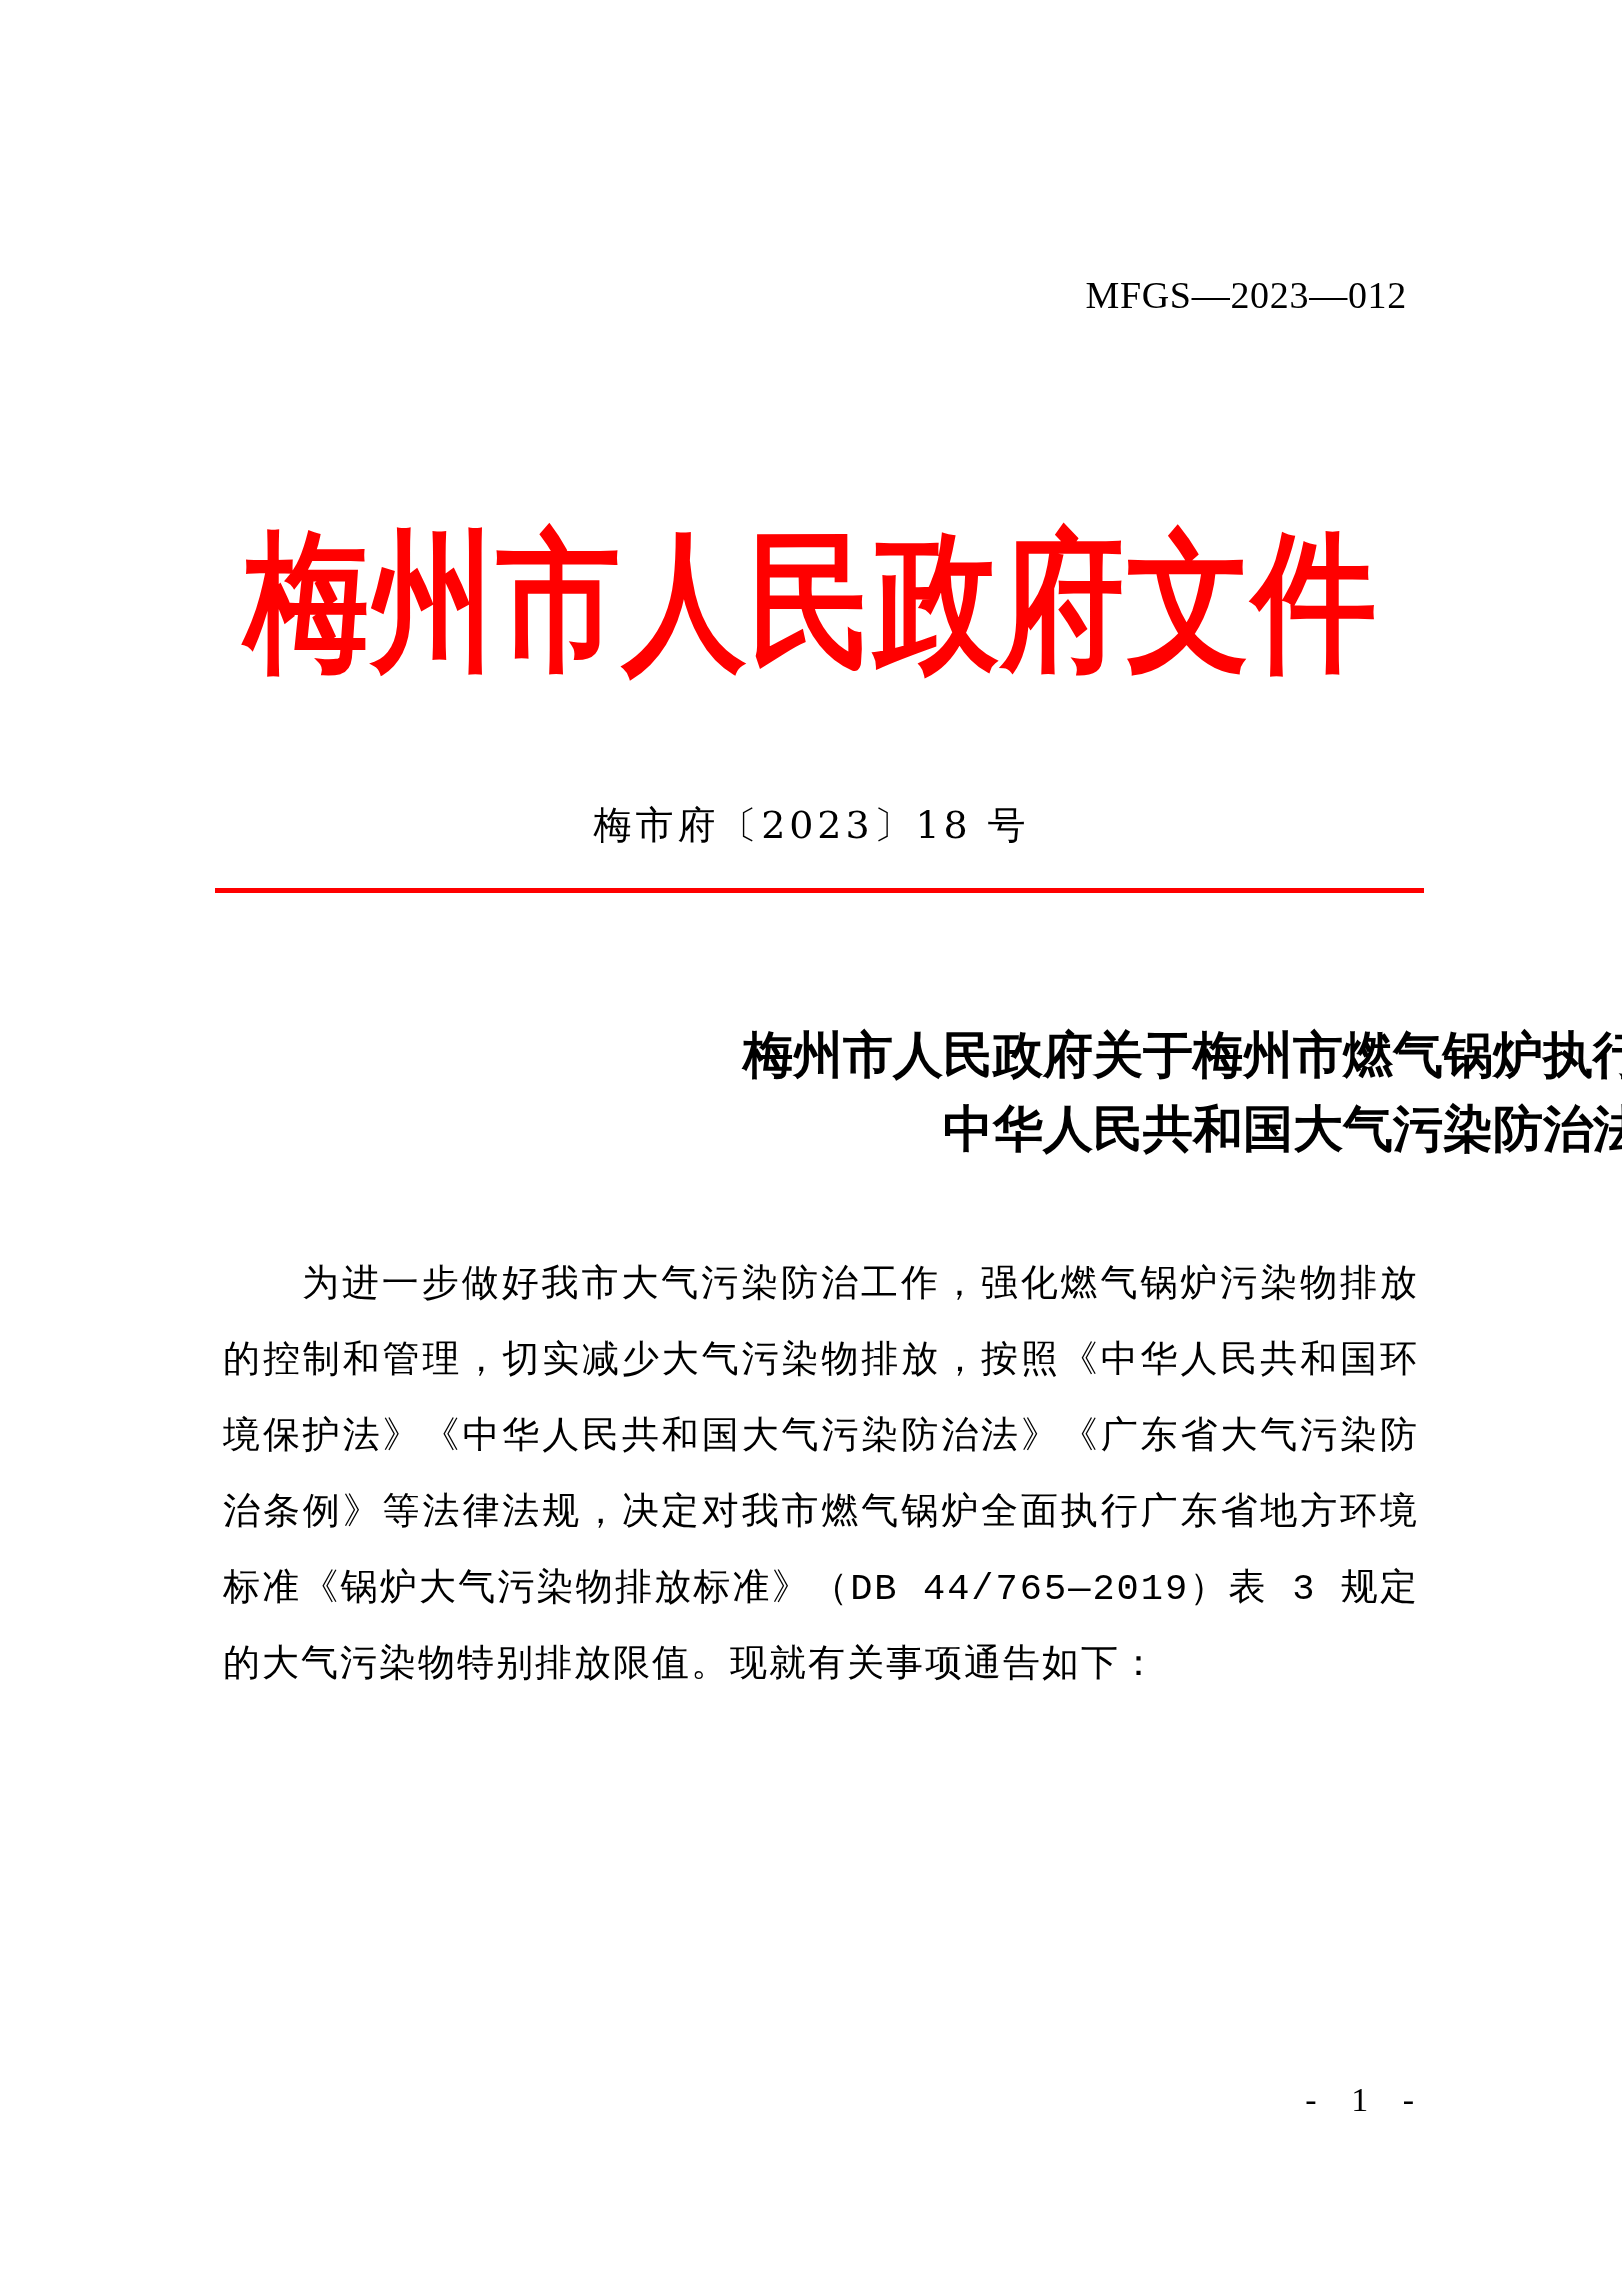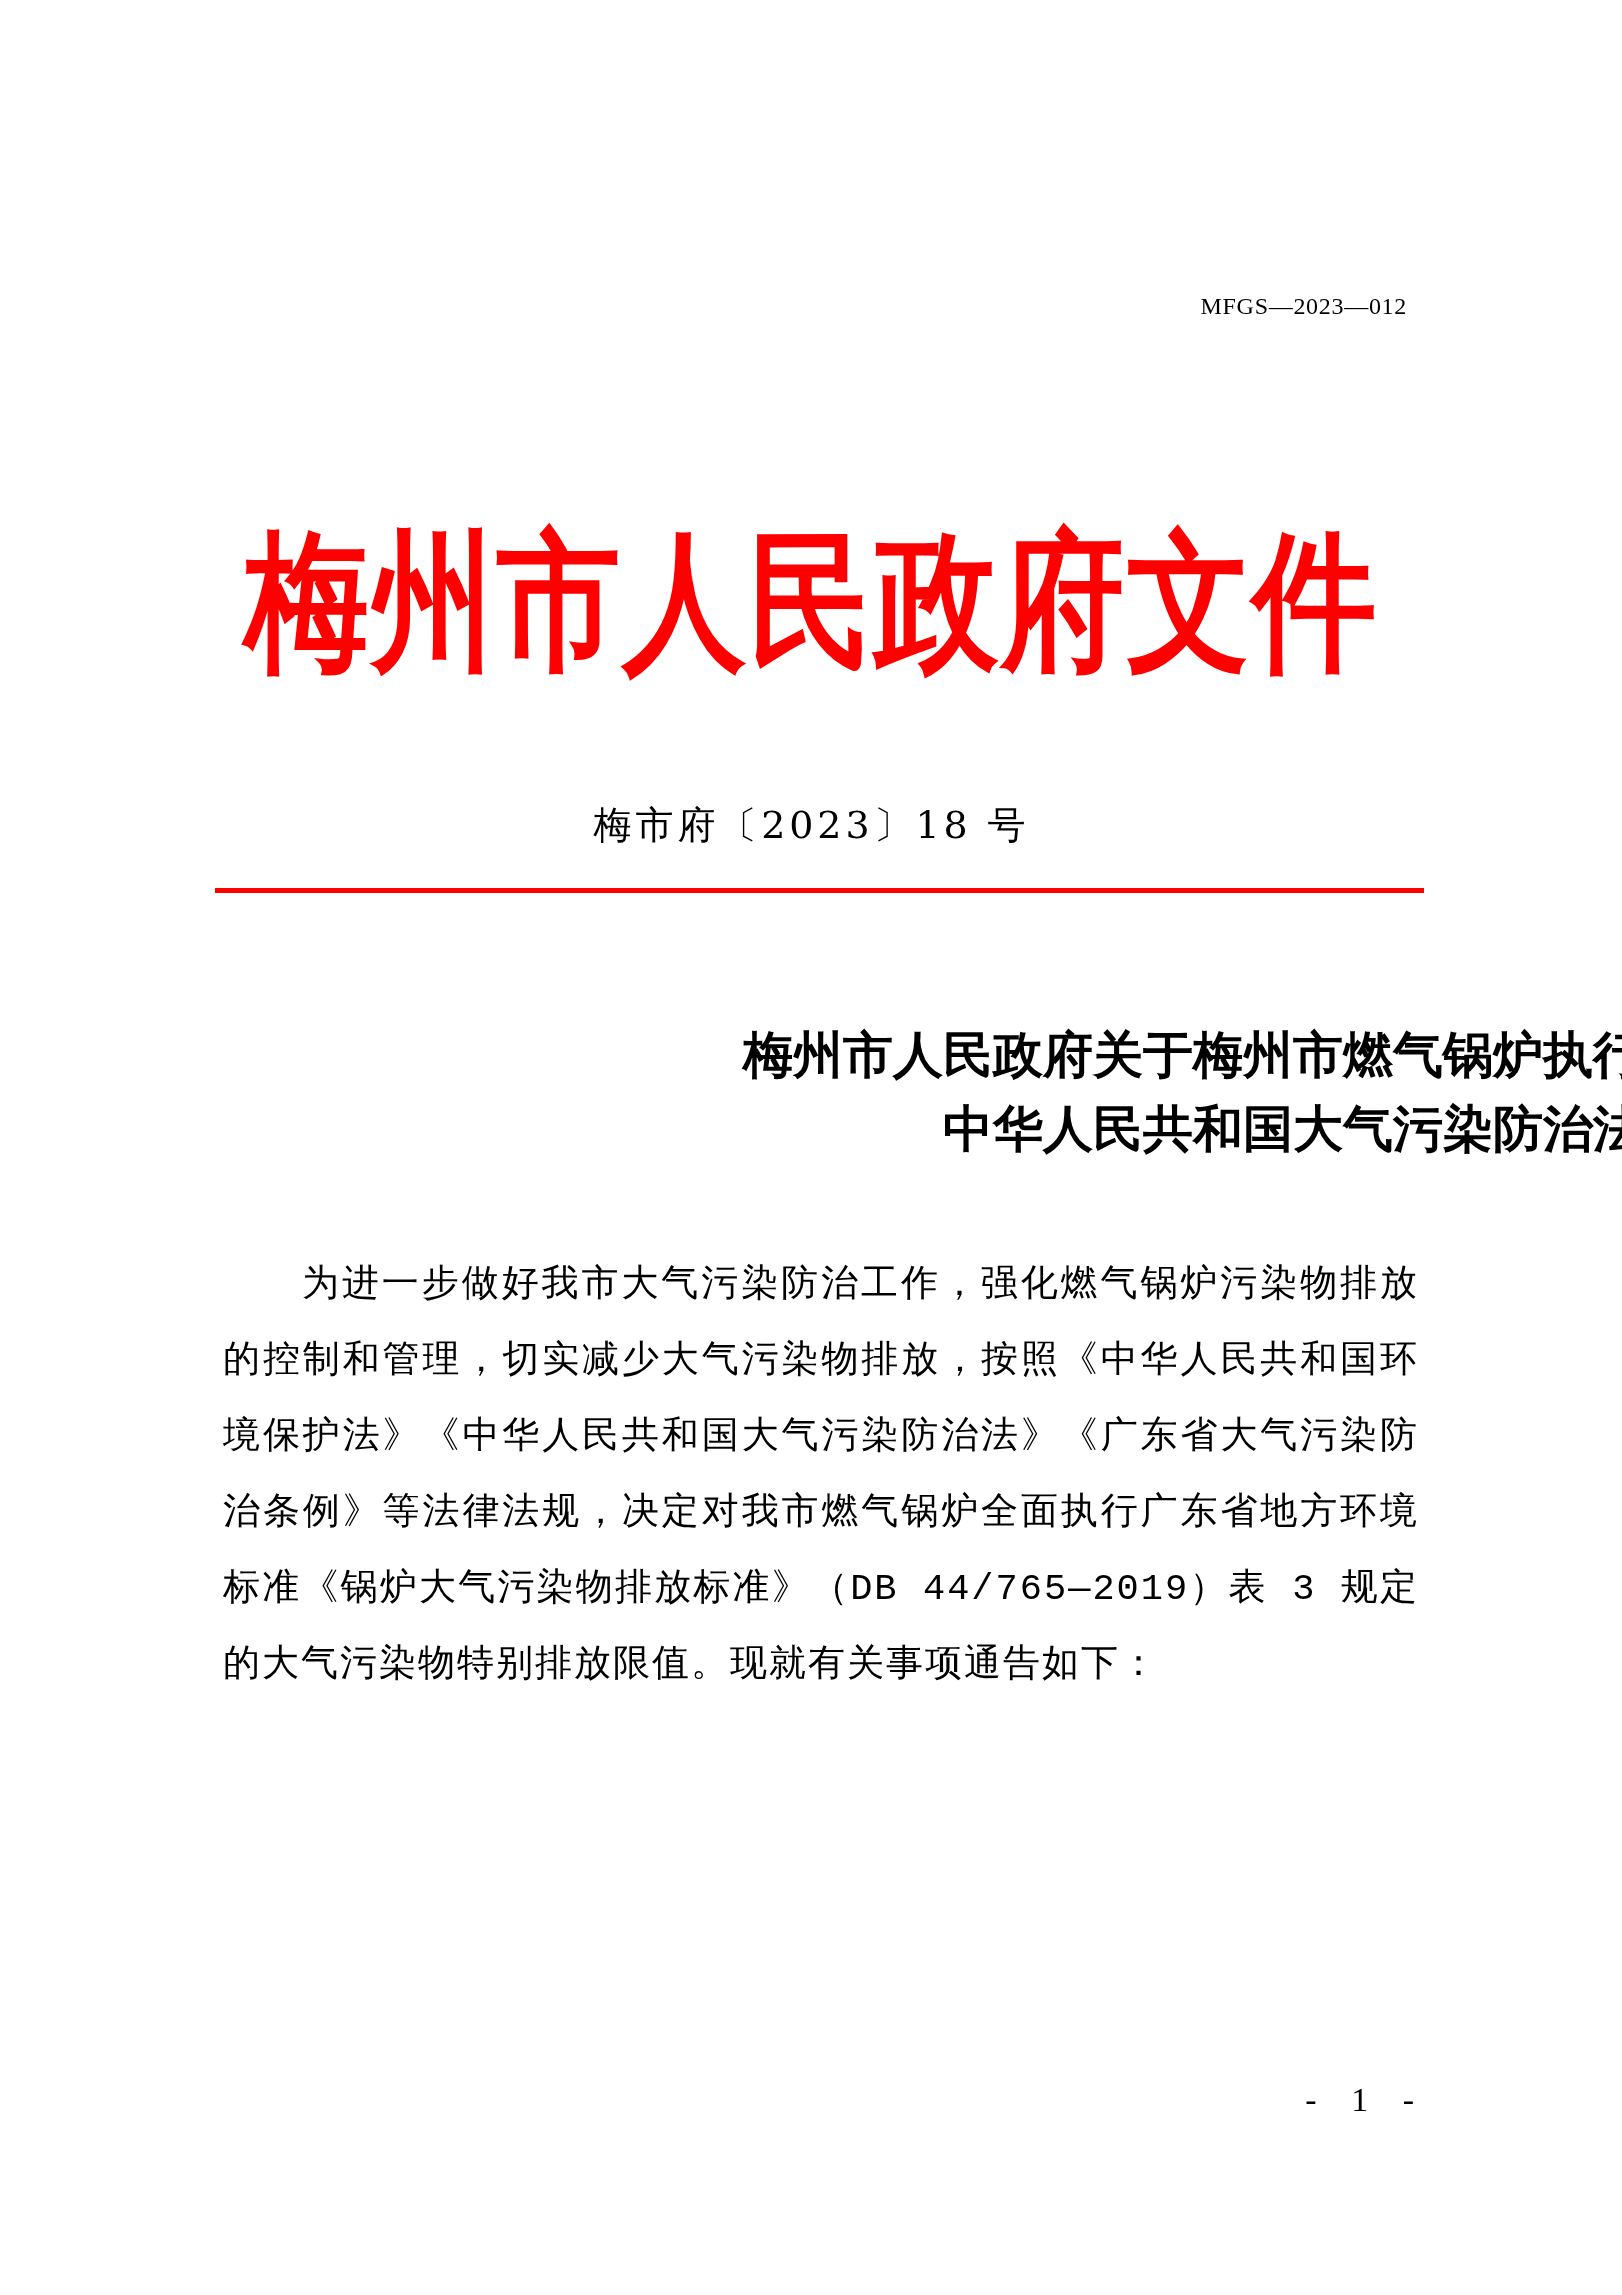--- a/index.html
+++ b/index.html
@@ -10,24 +10,24 @@
     body {
       width: 1623px;
       height: 2295px;
       position: relative;
       overflow: hidden;
       font-family: "DejaVu Serif", "Liberation Serif", serif;
       color: #000000;
     }
     .doc-code {
       position: absolute;
-      top: 294px;
+      top: 276px;
       right: 216px;
       font-family: "Liberation Serif", serif;
-      font-size: 24px;
+      font-size: 38px;
       letter-spacing: 0.7px;
       line-height: 1;
     }
     .masthead {
       position: absolute;
       top: 510px;
       left: 0;
       width: 1623px;
       text-align: center;
       color: #ff0000;

